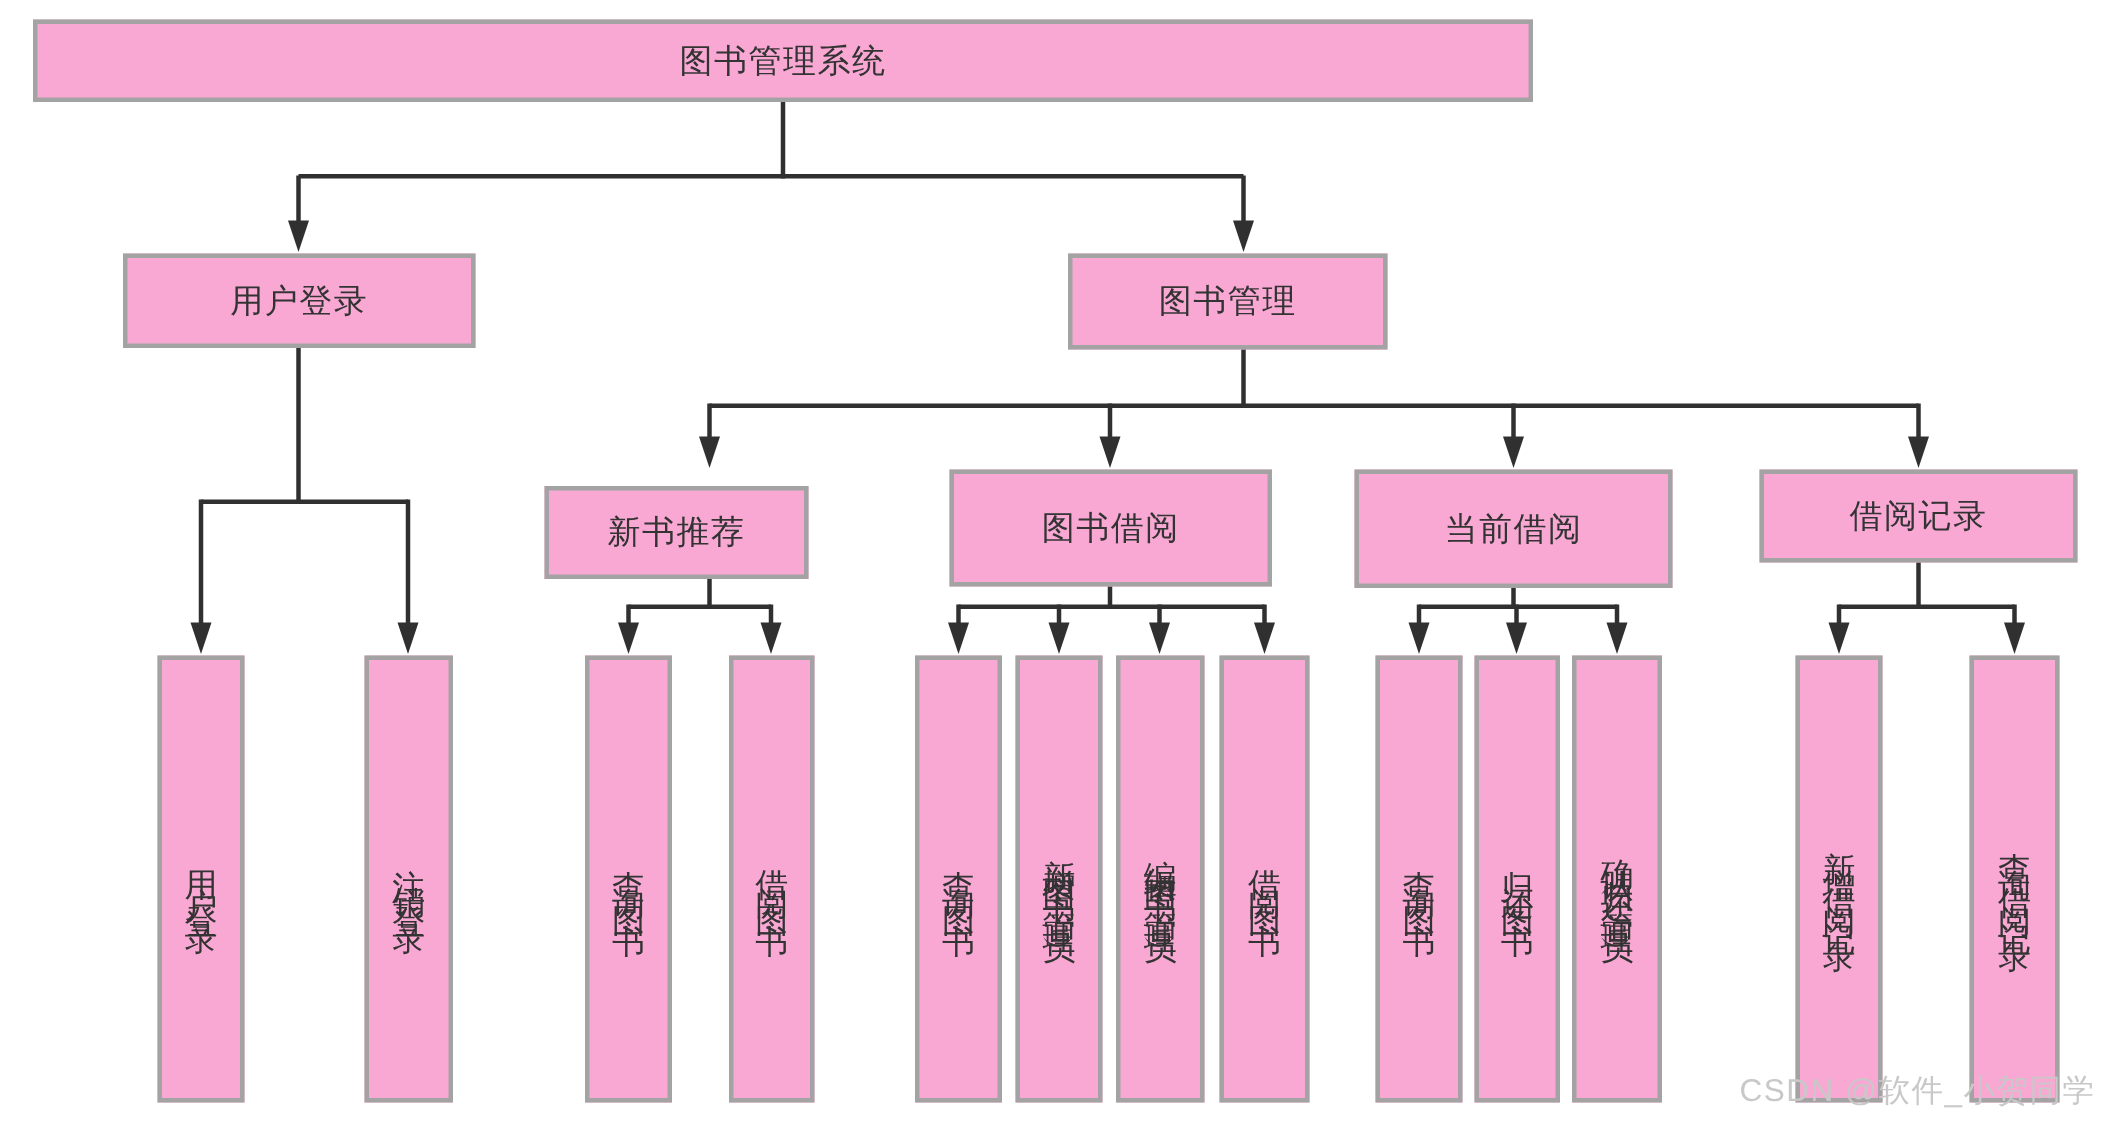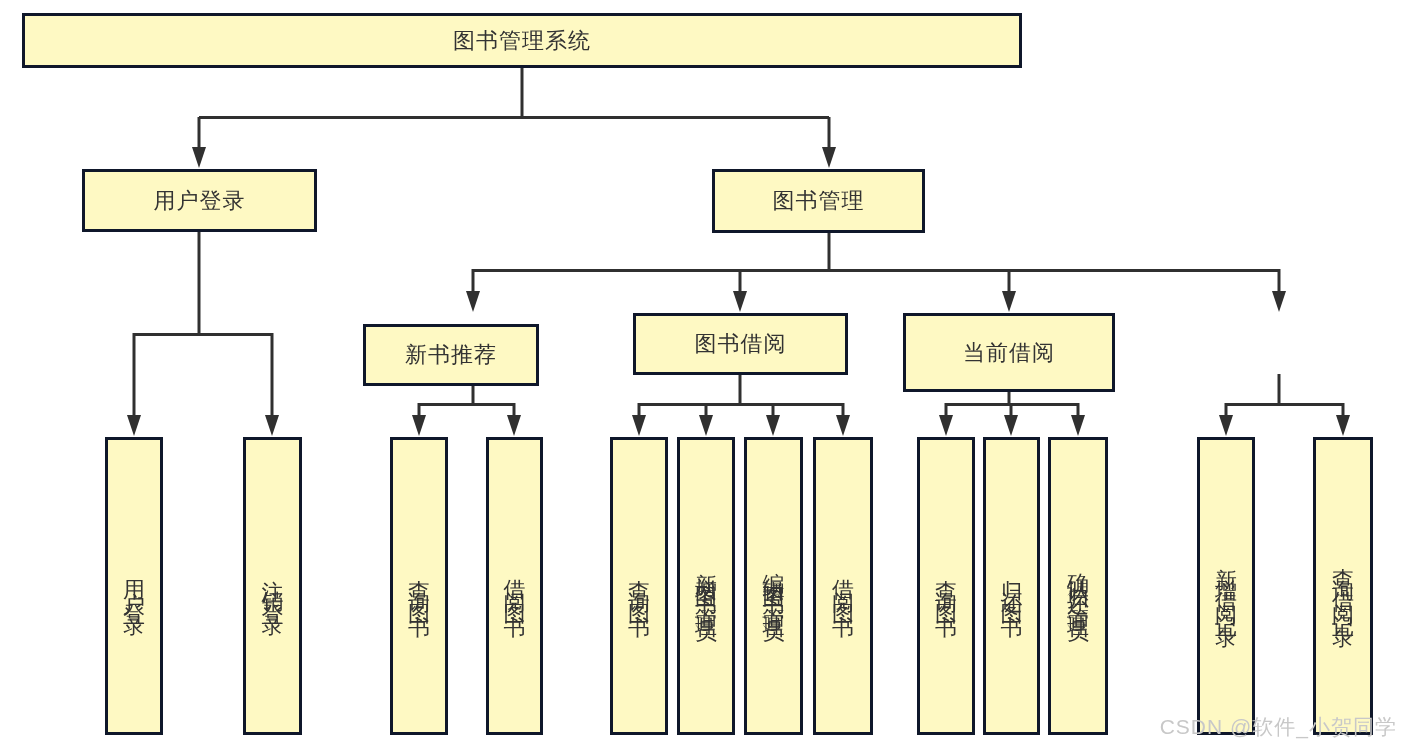--- a/index.html
+++ b/index.html
@@ -6,22 +6,22 @@
   #canvas{
     position:relative;
     width:1405px;height:747px;
     background:#ffffff;
     font-family:"Liberation Sans","DejaVu Sans",sans-serif;
     overflow:hidden;
   }
   svg.wires{position:absolute;left:0;top:0;width:1405px;height:747px;}
   .node{
     position:absolute;
-    background:#fef9c3;
-    border:3px solid #0f172a;
+    background:#f9a8d4;
+    border:3px solid #a3a3a3;
     box-sizing:border-box;
     display:flex;align-items:center;justify-content:center;
     color:#333333;
   }
   .hnode{font-size:22px;letter-spacing:1px;}
   .vnode span{
     writing-mode:vertical-rl;
     text-orientation:mixed;
     font-size:22px;
     letter-spacing:12px;
@@ -123,25 +123,28 @@
   <div class="node hnode" style="left:82px;top:169px;width:235px;height:63px;">
     <span>用户登录</span>
   </div>
   <div class="node hnode" style="left:712px;top:169px;width:213px;height:64px;">
     <span>图书管理</span>
   </div>
 
   <div class="node hnode" style="left:363px;top:324px;width:176px;height:62px;">
     <span>新书推荐</span>
   </div>
-  <div class="node hnode" style="left:633px;top:313px;width:215px;height:62px;">
+  <div class="node hnode" style="left:633px;top:313px;width:215px;height:78px;">
     <span>图书借阅</span>
   </div>
   <div class="node hnode" style="left:903px;top:313px;width:212px;height:79px;">
     <span>当前借阅</span>
+  </div>
+  <div class="node hnode" style="left:1173px;top:313px;width:212px;height:62px;">
+    <span>借阅记录</span>
   </div>
 
   <div class="node vnode" style="left:105px;top:437px;width:58px;height:298px;">
     <span>用户登录</span>
   </div>
   <div class="node vnode" style="left:243px;top:437px;width:59px;height:298px;">
     <span>注销登录</span>
   </div>
 
   <div class="node vnode" style="left:390px;top:437px;width:58px;height:298px;">

